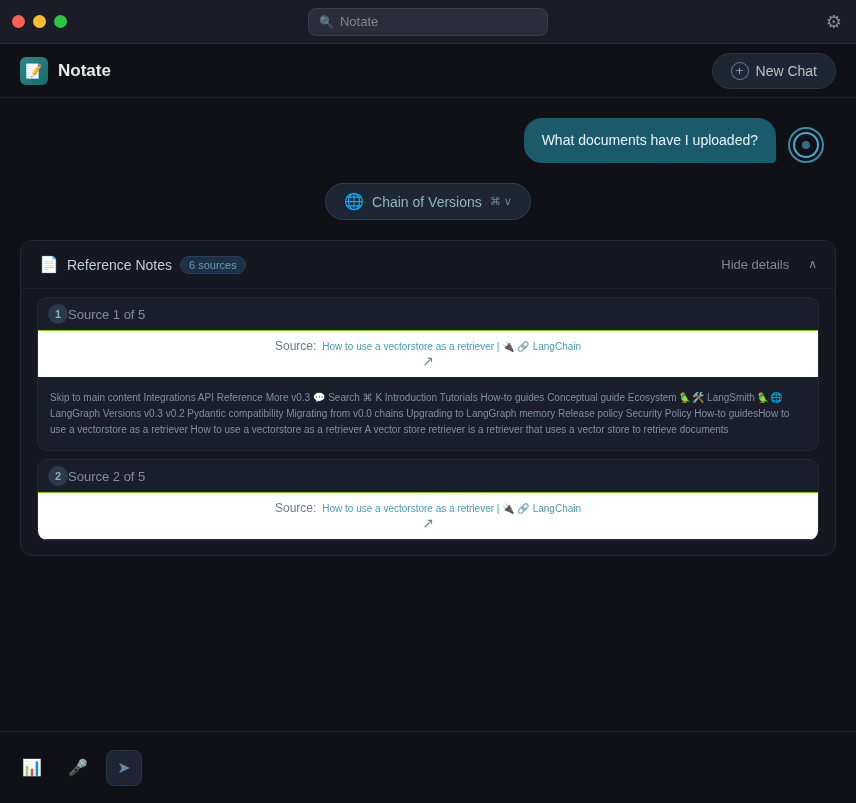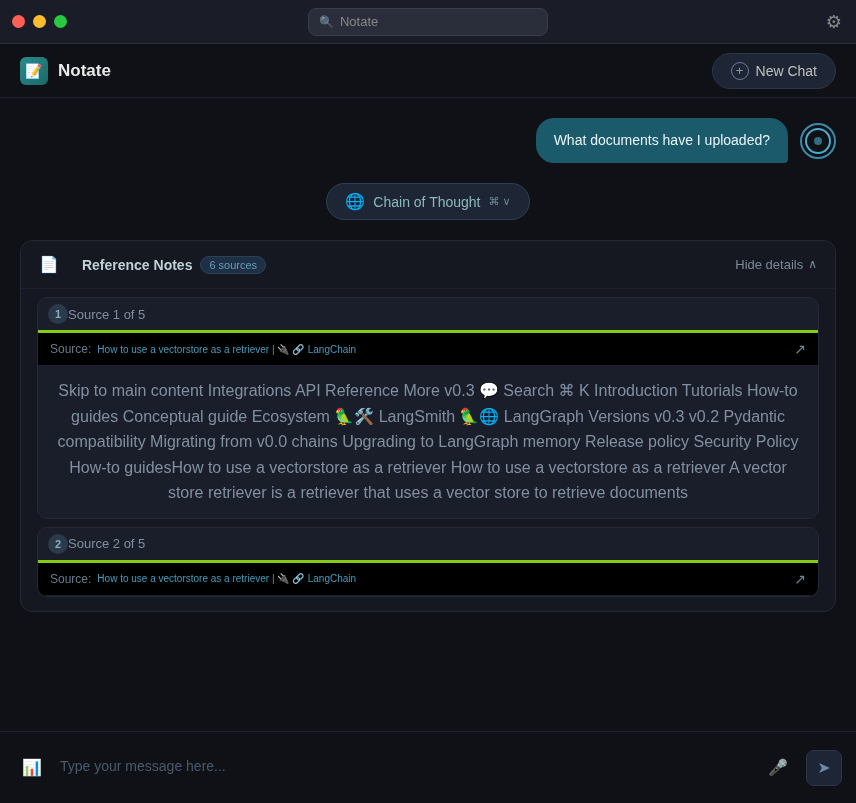--- a/index.html
+++ b/index.html
@@ -128,22 +128,22 @@
       display: flex;
       flex-direction: column;
       align-items: stretch;
       background: #0f1117;
     }
 
     
     .user-message-row {
       display: flex;
       justify-content: flex-end;
-      align-items: center;
-      padding: 0 20px 20px 20px;
+      align-items: flex-end;
+      padding: 0 32px 20px 20px;
       gap: 12px;
     }
     .user-bubble {
       background: #1a5a6a;
       border-radius: 18px 18px 4px 18px;
       padding: 12px 18px;
       max-width: 400px;
       font-size: 14px;
       color: #e8f4f8;
       line-height: 1.5;
@@ -224,36 +224,35 @@
       display: flex;
       align-items: center;
       gap: 8px;
     }
     .ref-icon {
       color: #4a8aaa;
       font-size: 16px;
     }
     .ref-title {
       font-size: 14px;
-      font-weight: 700;
+      font-weight: 400;
       color: #c0d0d8;
-      margin-left: 15px;
     }
     .sources-badge {
       background: #1e3045;
       border: 1px solid #2e4055;
       border-radius: 10px;
       padding: 2px 8px;
       font-size: 11px;
       color: #6a9aba;
     }
     .hide-details-btn {
       display: flex;
       align-items: flex-start;
-      gap: 5px;
+      gap: 19px;
       color: #7a8a9a;
       font-size: 13px;
       cursor: pointer;
     }
     .chevron-up { font-size: 12px; }
 
     .source-refs-label {
       padding: 12px 18px 8px;
       font-size: 12px;
       color: #6a7a8a;
@@ -292,23 +291,24 @@
       font-size: 13px;
       color: #8090a0;
       margin-left: 0;
     }
 
     .source-link-row {
       display: flex;
       align-items: center;
       justify-content: space-between;
       padding: 8px 12px;
-      background: #000000;
-      border-top: 3px solid #84cc16;
+      background: #ffffff;
+      border-top: 1px solid #84cc16;
       border-bottom: 1px solid #1e2130;
+      flex-direction: column;
     }
     .source-label-text {
       font-size: 12px;
       color: #6a7a8a;
       margin-right: 6px;
     }
     .source-link {
       font-size: 10px;
       color: #4a9aba;
       text-decoration: none;
@@ -317,24 +317,23 @@
       gap: 4px;
     }
     .external-link-icon {
       color: #6a8a9a;
       font-size: 14px;
       cursor: pointer;
     }
 
     .source-content {
       padding: 12px;
-      font-size: 16px;
+      font-size: 10px;
       color: #8090a0;
       line-height: 1.6;
-      text-align: center;
     }
 
     
     .input-area {
       position: absolute;
       bottom: 0;
       left: 0;
       right: 0;
       height: 72px;
       background: #0f1117;
@@ -423,21 +422,21 @@
     <div class="user-avatar">
       <div class="avatar-ring">
         <div class="avatar-dot"></div>
       </div>
     </div>
   </div>
 
   <div class="chain-of-thought-row">
     <div class="chain-of-thought-pill">
       <span class="cot-icon">🌐</span>
-      <span>Chain of Thought</span>
+      <span>Chain of Versions</span>
       <span class="cot-expand">
         <span>⌘</span>
         <span>∨</span>
       </span>
     </div>
   </div>
 
   <div class="reference-card">
     <div class="reference-header">
       <div class="reference-title-group">
@@ -479,18 +478,17 @@
         </div>
         <span class="external-link-icon">↗</span>
       </div>
     </div>
 
   </div>
 </div>
 
 <div class="input-area">
   <div class="input-left-btn">📊</div>
-  <textarea class="message-input" placeholder="Type your message here..." style=""></textarea>
   <div class="input-left-btn">🎤</div>
   <div class="send-btn">
     <span>➤</span>
   </div>
 </div>
 
 </body></html>

